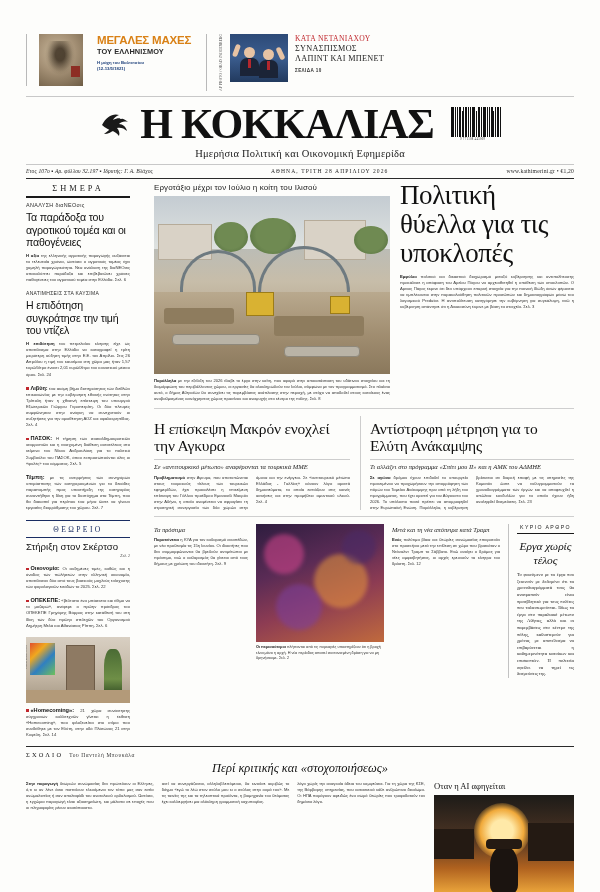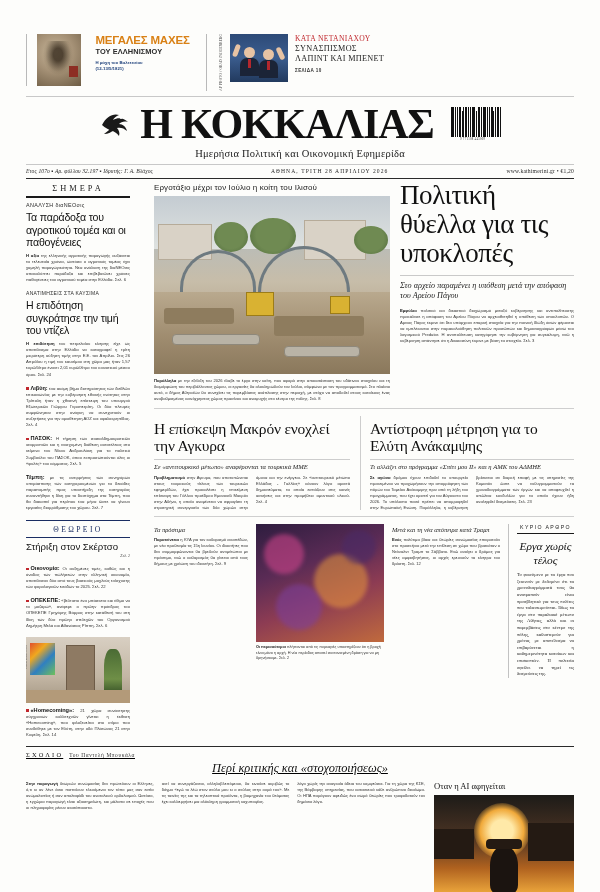--- a/index.html
+++ b/index.html
@@ -7,21 +7,21 @@
   body{font-family:"Liberation Serif",serif;}
   #page{
     width:600px;height:892px;background:#fdfdfb;margin:0 auto;position:relative;
     overflow:hidden;box-sizing:border-box;
   }
 
   
   .promo-strip{display:flex;align-items:flex-start;padding:34px 26px 0 26px;box-sizing:border-box;height:96px;}
   .promo{position:relative;box-sizing:border-box;}
   .promo-a{width:178px;padding-right:10px;}
-  .promo-b{width:180px;padding-left:4px;padding-right:10px;display:flex;gap:14px;justify-content:center;}
+  .promo-b{width:180px;padding-left:12px;padding-right:10px;display:flex;gap:14px;}
   .promo-c{width:194px;padding-left:12px;display:flex;gap:7px;}
   .vrule{border-left:1px solid #b9b9b9;}
   .kicker-red{color:#c0272d;font-size:7.6px;letter-spacing:.35px;line-height:10px;font-family:"Liberation Serif",serif;}
   .promo-line{color:#1a1a1a;font-size:8.2px;letter-spacing:.3px;line-height:10.4px;}
   .promo-page{font-size:4.6px;color:#333;letter-spacing:.4px;margin-top:3px;font-family:"Liberation Sans",sans-serif;font-weight:bold;}
   .promo-img{width:44px;height:52px;flex:0 0 44px;background:
       radial-gradient(circle at 40% 35%, #c9b89c 0%, #a59176 45%, #6d5c44 100%);
       position:relative;overflow:hidden;border:0;}
   .promo-img .fig{position:absolute;left:6px;top:7px;width:30px;height:34px;
       background:
@@ -139,21 +139,21 @@
   .mp-blob{position:absolute;border-radius:50%;filter:blur(2px);}
   .mp-cap{font-family:"Liberation Sans",sans-serif;font-size:3.8px;line-height:5.4px;color:#333;padding-top:3px;}
   .mp-cap b{color:#111;}
   .edit-box{border-left:1px solid #c2c2c2;padding-left:8px;}
   .edit-label{text-align:center;font-family:"Liberation Sans",sans-serif;font-size:5.2px;letter-spacing:1.4px;color:#1a1a1a;padding-bottom:3px;}
   .edit-rule{border-top:1px solid #1a1a1a;margin-bottom:4px;}
   .edit-title{text-align:center;font-family:"Liberation Serif",serif;font-style:italic;font-size:11.4px;line-height:13.4px;color:#111;padding:2px 0 5px;}
   .edit-body{font-family:"Liberation Serif",serif;font-size:4.6px;line-height:6.6px;color:#222;text-align:justify;}
 
   
-  .band{margin:8px 26px 0;border-top:1px solid #2a2a2a;text-decoration:underline;}
+  .band{margin:8px 26px 0;border-top:1px solid #2a2a2a;}
   .band-head{display:flex;align-items:baseline;gap:6px;padding:4px 0 2px;}
   .band-tag{font-family:"Liberation Serif",serif;font-size:6.4px;letter-spacing:2.2px;color:#111;}
   .band-by{font-family:"Liberation Serif",serif;font-size:5.4px;letter-spacing:.6px;color:#333;}
   .band-title{text-align:center;font-family:"Liberation Serif",serif;font-style:italic;font-size:12.4px;color:#111;padding:1px 0 5px;}
   .bottom-row{display:flex;gap:9px;padding:0 26px;box-sizing:border-box;}
   .bot-text{flex:1 1 auto;column-count:3;column-gap:8px;font-family:"Liberation Sans",sans-serif;
      font-size:4.1px;line-height:5.9px;color:#333;text-align:justify;}
   .bot-text b{color:#111;}
   .bot-right{width:140px;flex:0 0 140px;}
   .bot-kicker{font-family:"Liberation Serif",serif;font-size:8.6px;color:#111;padding-bottom:4px;}
@@ -341,21 +341,20 @@
             <div class="lp-pipe" style="left:18px;top:138px;width:86px;height:9px;border-radius:4px;"></div>
             <div class="lp-pipe" style="left:130px;top:150px;width:74px;height:9px;border-radius:4px;"></div>
             <div class="lp-mach" style="left:92px;top:96px;width:26px;height:22px;"></div>
             <div class="lp-mach" style="left:176px;top:100px;width:18px;height:16px;"></div>
           </div>
           <div class="caption"><b>Παράλληλα</b> <span>με την εξέλιξη του 2026 έλαβε το έργο στην κοίτη, που αφορά στην αποκατάσταση του υδάτινου στοιχείου και τη διαμόρφωση του περιβάλλοντος χώρου, οι εργασίες θα ολοκληρωθούν τον Ιούλιο, σύμφωνα με τον προγραμματισμό. Στο πλαίσιο αυτό, ο δήμος Αθηναίων θα συνεχίσει τις παρεμβάσεις ανάπλασης στην περιοχή, με στόχο να αποδοθεί στους κατοίκους ένας αναβαθμισμένος κοινόχρηστος χώρος πρασίνου και αναψυχής στο κέντρο της πόλης. Σελ. 8</span></div>
         </div>
 
         <div class="lead-right">
           <div class="main-head">Πολιτική θύελλα για τις υποκλοπές</div>
-          <div class="main-deck">Στο αρχείο παραμένει η υπόθεση μετά την απόφαση του Αρείου Πάγου</div>
           <div class="main-body"><b>Εμφύλιο</b> <span>πολιτικό και δικαστικό διαχωρισμό μεταξύ κυβέρνησης και αντιπολίτευσης προκάλεσε η απόφαση του Αρείου Πάγου να αρχειοθετηθεί η υπόθεση των υποκλοπών. Ο Αρειος Πάγος έκρινε ότι δεν υπάρχουν επαρκή στοιχεία για την ποινική δίωξη όσων φέρονται να εμπλέκονται στην παρακολούθηση πολιτικών προσώπων και δημοσιογράφων μέσω του λογισμικού Predator. Η αντιπολίτευση κατηγόρησε την κυβέρνηση για συγκάλυψη, ενώ η κυβέρνηση απάντησε ότι η Δικαιοσύνη έκρινε με βάση τα στοιχεία. Σελ. 3</span></div>
         </div>
       </div>
 
       <hr class="thin" style="margin-top:6px;">
 
       <div class="row2">
         <div class="col-a">
           <div class="h2">Η επίσκεψη Μακρόν ενοχλεί την Αγκυρα</div>
           <div class="deck2">Σε «αντιτουρκικό μέτωπο» αναφέρονται τα τουρκικά ΜΜΕ</div>

